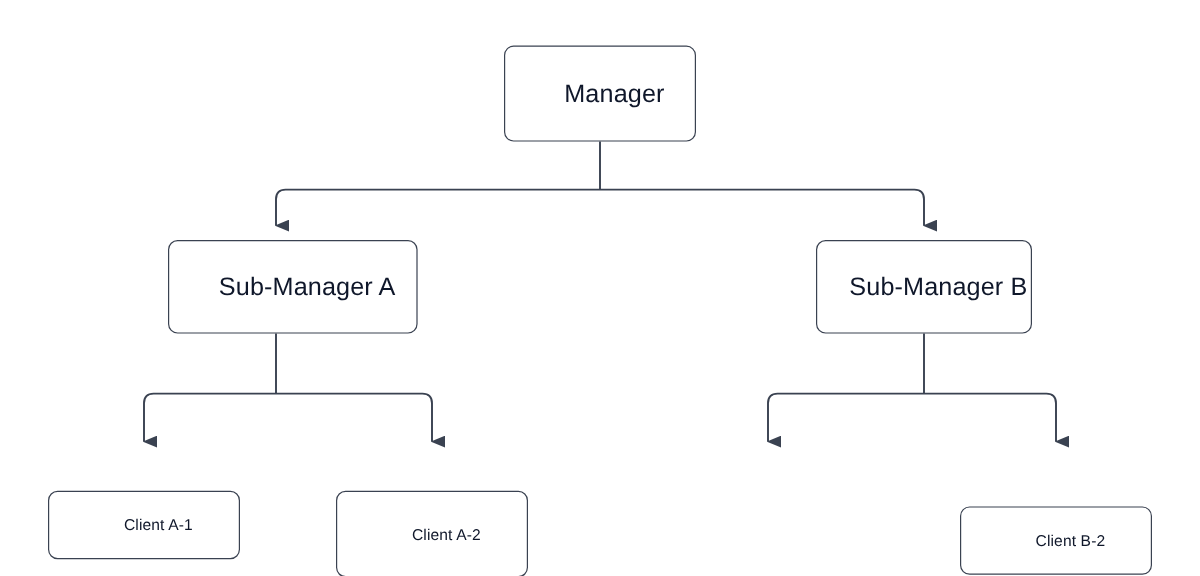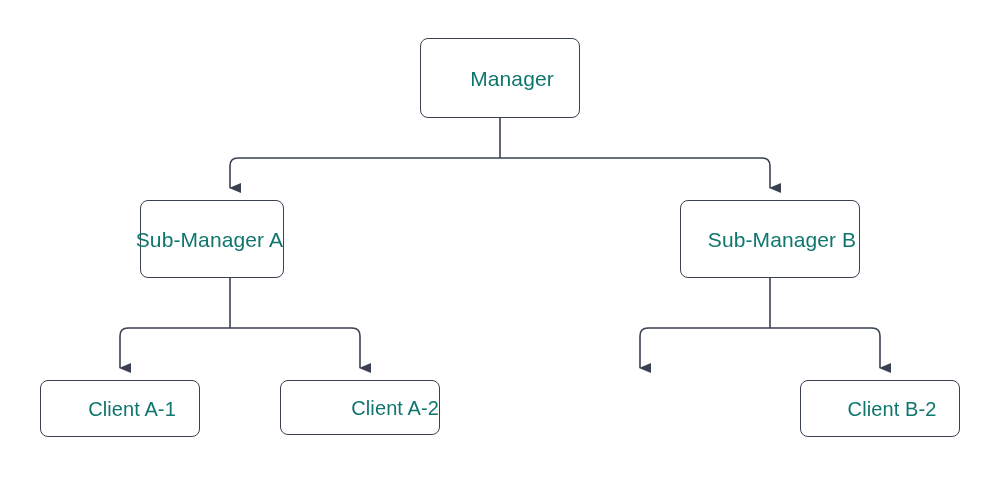--- a/index.html
+++ b/index.html
@@ -29,38 +29,39 @@
   }
   .node {
     position: absolute;
     box-sizing: border-box;
     background: #ffffff;
     border: 1.6px solid #3a4251;
     border-radius: 8px;
     display: flex;
     align-items: center;
     justify-content: center;
-    color: #0f766e;
+    color: #0f172a;
     letter-spacing: 0.1px;
     z-index: 2;
     padding-left: 24px;
   }
   .node-label {
     display: block;
     white-space: nowrap;
     line-height: 1;
   }
   .level-root {
     font-size: 21px;
   }
   .level-mid {
     font-size: 21px;
   }
   .level-leaf {
-    font-size: 20px;
+    font-size: 13px;
+    margin-top: 29px;
   }
 </style>
 </head>
 <body>
 
 <div id="diagram-canvas">
 
   <svg id="connector-layer" viewBox="0 0 1000 480" width="1000" height="480" xmlns="http://www.w3.org/2000/svg">
     <defs>
       <marker id="arrow-down" markerWidth="10" markerHeight="12" refX="5" refY="11" orient="auto" markerUnits="userSpaceOnUse">
@@ -77,34 +78,34 @@
         <path d="M770,278 L770,328"></path>
         <path d="M770,328 L648,328 Q640,328 640,336 L640,368" marker-end="url(#arrow-down)"></path>
         <path d="M770,328 L872,328 Q880,328 880,336 L880,368" marker-end="url(#arrow-down)"></path>
       </g>
   </svg>
 
   <div class="node level-root" style="left:420px; top:38px; width:160px; height:80px;">
     <span class="node-label">Manager</span>
   </div>
 
-  <div class="node level-mid" style="left:140px; top:200px; width:144px; height:78px;justify-content:flex-end;">
+  <div class="node level-mid" style="left:140px; top:200px; width:208px; height:78px;">
     <span class="node-label">Sub-Manager A</span>
   </div>
 
   <div class="node level-mid" style="left:680px; top:200px; width:180px; height:78px;text-align:right;">
     <span class="node-label">Sub-Manager B</span>
   </div>
 
   <div class="node level-leaf" style="left:40px; top:380px; width:160px; height:57px;">
     <span class="node-label">Client A-1</span>
   </div>
 
-  <div class="node level-leaf" style="left:280px; top:380px; width:160px; height:55px;justify-content:flex-end;">
+  <div class="node level-leaf" style="left:280px; top:380px; width:160px; height:72px;">
     <span class="node-label">Client A-2</span>
   </div>
 
 
-  <div class="node level-leaf" style="left:800px; top:380px; width:160px; height:57px;">
+  <div class="node level-leaf" style="left:800px; top:393px; width:160px; height:57px;">
     <span class="node-label">Client B-2</span>
   </div>
 
 </div>
 
 </body></html>

